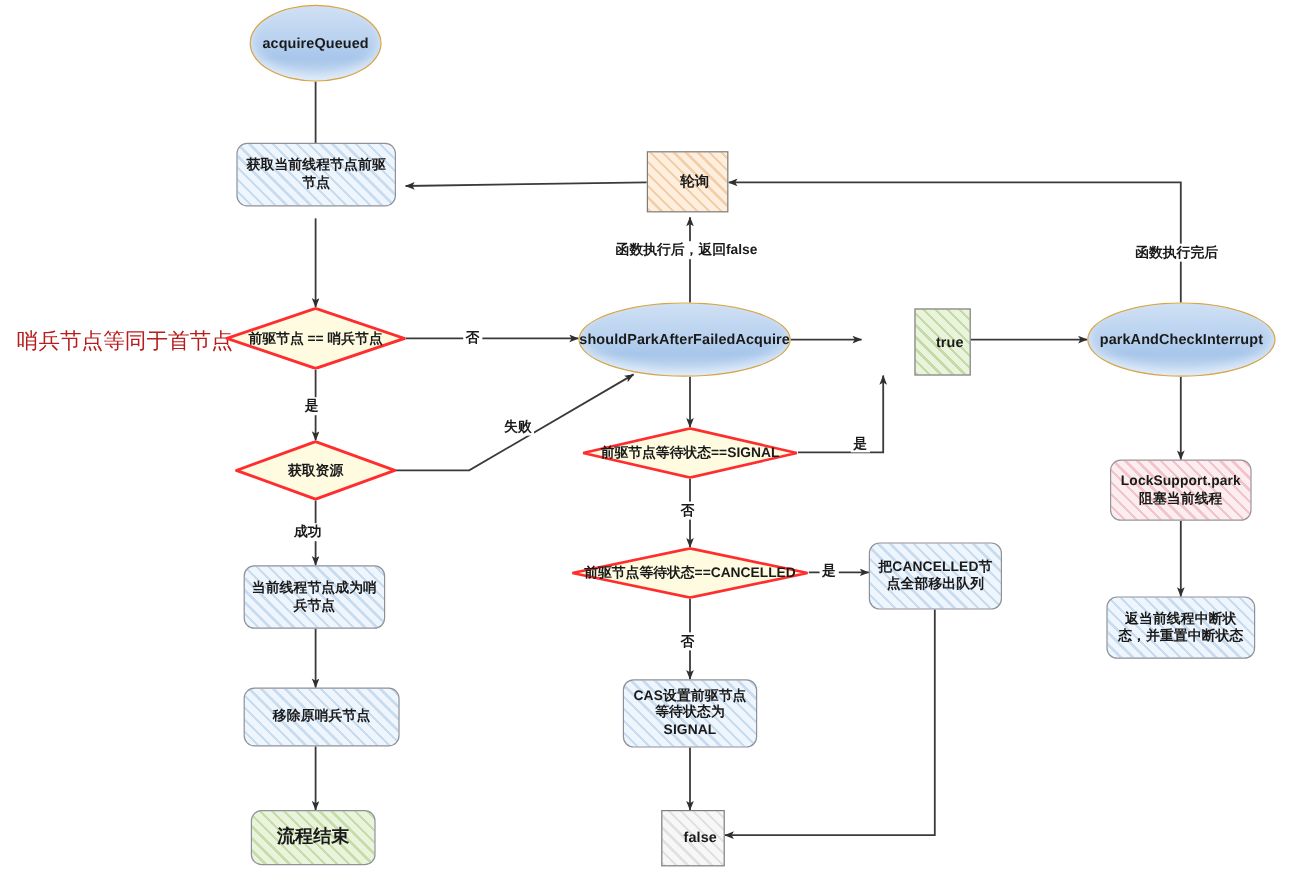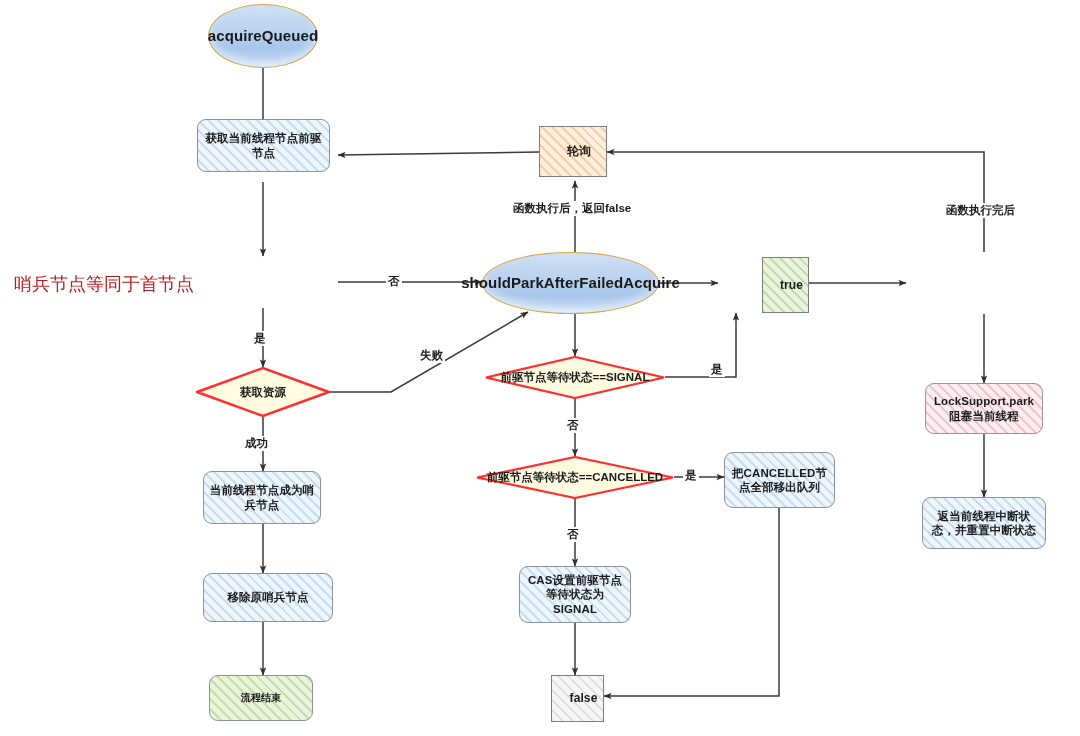--- a/index.html
+++ b/index.html
@@ -35,21 +35,21 @@
     font-weight: bold;
     line-height: 1.25;
     letter-spacing: 0.1px;
   }
   
   .ellipse {
     border-radius: 50%;
     border: 1.6px solid #d9a441;
     background: linear-gradient(180deg,#cfe0f4 0%, #b9d2ef 45%, #a7c6ea 70%, #c4daf3 100%);
     box-shadow: inset 0 -5px 9px rgba(255,255,255,.55);
-    font-size: 15px;
+    font-size: 12px;
   }
   
   .proc {
     border-radius: 9px;
     border: 1.5px solid #8d9299;
     background-color: #eef5fc;
     background-image: repeating-linear-gradient(45deg,
        rgba(140,180,220,.38) 0 2px, rgba(0,0,0,0) 2px 7px);
     font-size: 11.5px;
     padding: 2px 5px;
@@ -64,21 +64,21 @@
     font-size: 11.5px;
     padding: 2px 5px;
   }
   
   .proc-green {
     border-radius: 9px;
     border: 1.6px solid #8d9299;
     background-color: #eaf3dc;
     background-image: repeating-linear-gradient(45deg,
        rgba(150,190,100,.42) 0 2px, rgba(0,0,0,0) 2px 7px);
-    font-size: 10px;
+    font-size: 15px;
   }
   
   .sq {
     border: 1.5px solid #7d7d7d;
     font-size: 12px;
     padding-left: 12px;
   }
   .sq-green {
     background-color: #eaf3dc;
     background-image: repeating-linear-gradient(45deg,
@@ -192,20 +192,26 @@
       <path d="M539,152 L338,155"></path>
     </g>
   </svg>
 
   <div class="annot" style="left:14px; top:272px;">哨兵节点等同于首节点</div>
 
   <div class="node ellipse" style="left:208px; top:4px; width:110px; height:64px;">acquireQueued</div>
 
   <div class="node proc" style="left:197px; top:119px; width:133px; height:53px;">获取当前线程节点前驱节点</div>
 
+  <div class="diamond-wrap" style="left:188px; top:256px; width:150px; height:52px;">
+    <svg class="diamond-shape" viewBox="0 0 150 52" preserveAspectRatio="none">
+      <polygon points="75,1 149,26 75,51 1,26" fill="#fefbe0" stroke="#ff2d2d" stroke-width="2.4"></polygon>
+    </svg>
+    <div class="diamond-label">前驱节点 == 哨兵节点</div>
+  </div>
 
   <div class="diamond-wrap" style="left:196px; top:367px; width:134px; height:50px;">
     <svg class="diamond-shape" viewBox="0 0 134 50" preserveAspectRatio="none">
       <polygon points="67,1 133,25 67,49 1,25" fill="#fefbe0" stroke="#ff2d2d" stroke-width="2.4"></polygon>
     </svg>
     <div class="diamond-label">获取资源</div>
   </div>
 
   <div class="node proc" style="left:203px; top:471px; width:118px; height:53px;">当前线程节点成为哨兵节点</div>
 
@@ -232,20 +238,21 @@
     </svg>
     <div class="diamond-label">前驱节点等待状态==SIGNAL</div>
   </div>
 
   <div class="node proc" style="left:724px; top:452px; width:111px; height:56px;">把CANCELLED节点全部移出队列</div>
 
   <div class="node proc" style="left:519px; top:566px; width:112px; height:57px;">CAS设置前驱节点等待状态为SIGNAL</div>
 
   <div class="node sq sq-gray" style="left:551px; top:675px; width:53px; height:47px;">false</div>
 
+  <div class="node ellipse" style="left:906px; top:252px; width:157px; height:62px;">parkAndCheckInterrupt</div>
 
   <div class="node proc-pink" style="left:925px; top:383px; width:118px; height:51px;">LockSupport.park阻塞当前线程</div>
 
   <div class="node proc" style="left:922px; top:497px; width:124px; height:52px;">返当前线程中断状态，并重置中断状态</div>
 
   <div class="elabel" style="left:386px; top:274px;">否</div>
 
   <div class="elabel" style="left:252px; top:331px;">是</div>
 
   <div class="elabel" style="left:418px; top:348px;">失败</div>

